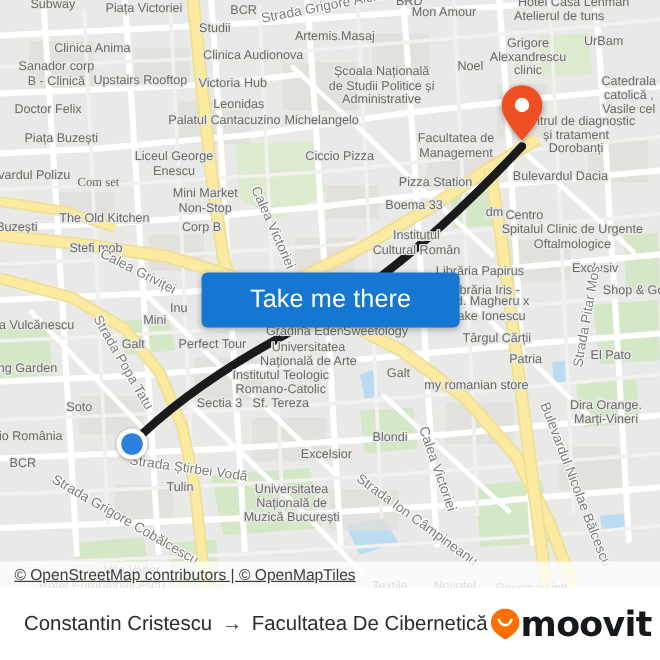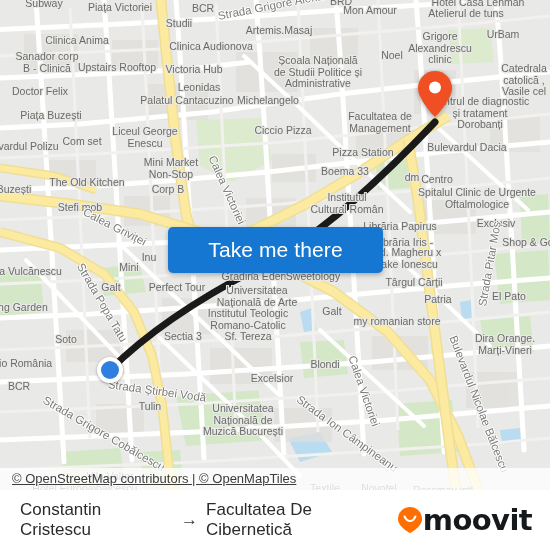--- a/index.html
+++ b/index.html
@@ -113,21 +113,21 @@
   }
   
   #footer {
     position: absolute;
     left: 0; top: 490px;
     width: 550px; height: 60px;
     background: #ffffff;
     display: flex;
     align-items: center;
     justify-content: space-between;
-    padding: 0 18px 0 20px;
+    padding: 0 7px 0 20px;
     box-sizing: border-box;
   }
   #route-title {
     display: flex;
     align-items: center;
     gap: 7px;
     font-size: 17px;
     color: #2b2b2b;
   }
   #route-title .arrow {
@@ -313,21 +313,21 @@
         <div class="poi" style="left: 380px; top: 122px;">Facultatea de
 Management</div>
         <div class="poi" style="left: 480px; top: 113px;">Centrul de diagnostic
 și tratament
 Dorobanți</div>
         <div class="poi" style="left: 145px; top: 137px;">Liceul George
 Enescu</div>
         <div class="poi" style="left: 283px; top: 131px;">Ciccio Pizza</div>
         <div class="poi" style="left: 467px; top: 148px;">Bulevardul Dacia</div>
         <div class="poi" style="left: 18px; top: 147px;">Bulevardul Polizu</div>
-        <div class="poi" style="left: 82px; top: 142px;">Com set</div>
+        <div class="poi" style="left: 82px; top: 153px; font-family: Liberation Serif, serif;">Com set</div>
         <div class="poi" style="left: 171px; top: 168px;">Mini Market
 Non-Stop</div>
         <div class="poi" style="left: 363px; top: 153px;">Pizza Station</div>
         <div class="poi" style="left: 345px; top: 172px;">Boema 33</div>
         <div class="poi" style="left: 412px; top: 178px;">dm</div>
         <div class="poi" style="left: 87px; top: 183px;">The Old Kitchen</div>
         <div class="poi" style="left: 168px; top: 190px;">Corp B</div>
         <div class="poi" style="left: 14px; top: 190px;">Buzești</div>
         <div class="poi" style="left: 437px; top: 180px;">Centro</div>
         <div class="poi" style="left: 477px; top: 198px;">Spitalul Clinic de Urgente
@@ -349,21 +349,21 @@
         <div class="poi" style="left: 414px; top: 283px;">Târgul Cărții</div>
         <div class="poi" style="left: 111px; top: 288px;">Galt</div>
         <div class="poi" style="left: 177px; top: 288px;">Perfect Tour</div>
         <div class="poi" style="left: 257px; top: 296px;">Universitatea
 Națională de Arte</div>
         <div class="poi" style="left: 438px; top: 300px;">Patria</div>
         <div class="poi" style="left: 509px; top: 297px;">El Pato</div>
         <div class="poi" style="left: 13px; top: 308px;">Beijing Garden</div>
         <div class="poi" style="left: 332px; top: 312px;">Galt</div>
         <div class="poi" style="left: 397px; top: 322px;">my romanian store</div>
-        <div class="poi" style="left: 248px; top: 325px;">Institutul Teologic
+        <div class="poi" style="left: 234px; top: 325px;">Institutul Teologic
 Romano-Catolic
 Sf. Tereza</div>
         <div class="poi" style="left: 183px; top: 337px;">Sectia 3</div>
         <div class="poi" style="left: 66px; top: 340px;">Soto</div>
         <div class="poi" style="left: 505px; top: 344px;">Dira Orange.
 Marți-Vineri</div>
         <div class="poi" style="left: 16px; top: 364px;">Radio România</div>
         <div class="poi" style="left: 325px; top: 365px;">Blondi</div>
         <div class="poi" style="left: 19px; top: 387px;">BCR</div>
         <div class="poi" style="left: 272px; top: 379px;">Excelsior</div>

